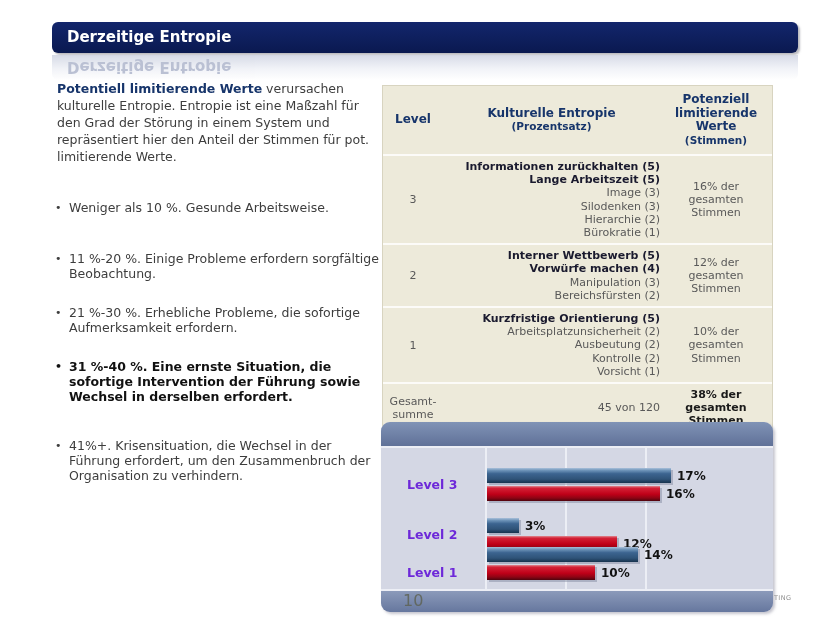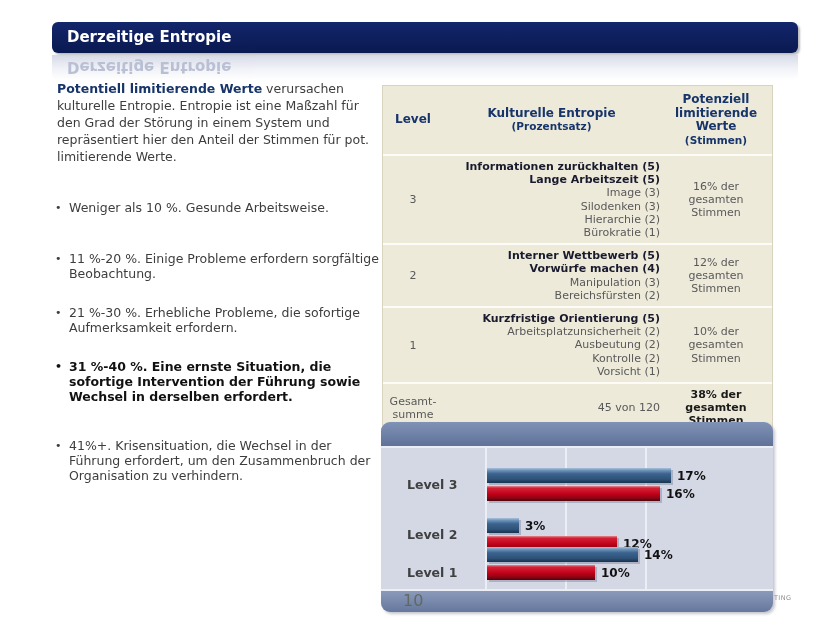--- a/index.html
+++ b/index.html
@@ -75,21 +75,21 @@
   .band-top { height:24px; background:linear-gradient(#8093b6 0%, #607198 100%); border-bottom:2px solid #eceef5; }
   .band-bottom {
     position:absolute; left:0; right:0; bottom:0; height:21px;
     background:linear-gradient(#8b9aba 0%, #66779e 100%); border-top:2px solid #eceef5;
   }
   .pageno { margin-left:22px; font-size:16px; line-height:20px; color:#5e6355; opacity:.85; }
   .plot { position:absolute; top:26px; bottom:23px; left:0; right:0; }
   .gridline { position:absolute; top:0; bottom:0; width:2px; background:#eceef5; }
   .cat-label {
     position:absolute; left:0; width:104px; box-sizing:border-box; padding-left:26px;
-    color:#404040; font-weight:bold; font-size:12.5px; line-height:15px;
+    color:#6d28d9; font-weight:bold; font-size:12.5px; line-height:15px;
   }
   .bar-group { position:absolute; }
   .bar-row { height:15px; margin-bottom:3px; position:relative; }
   .bar { position:relative; height:15px; box-shadow:2px 2px 0 rgba(125,130,155,.45); }
   .bar.blue { background:linear-gradient(to bottom,#a9c0da 0%,#6d93b8 16%,#3c6490 38%,#2f5378 74%,#17334e 100%); }
   .bar.red  { background:linear-gradient(to bottom,#df8a92 0%,#d42136 14%,#bf0018 55%,#8e0414 80%,#4e040e 100%); }
   .bar-label {
     position:absolute; left:100%; margin-left:6px; top:1px;
     font-size:12px; font-weight:bold; color:#111111; line-height:15px; white-space:nowrap;
   }

